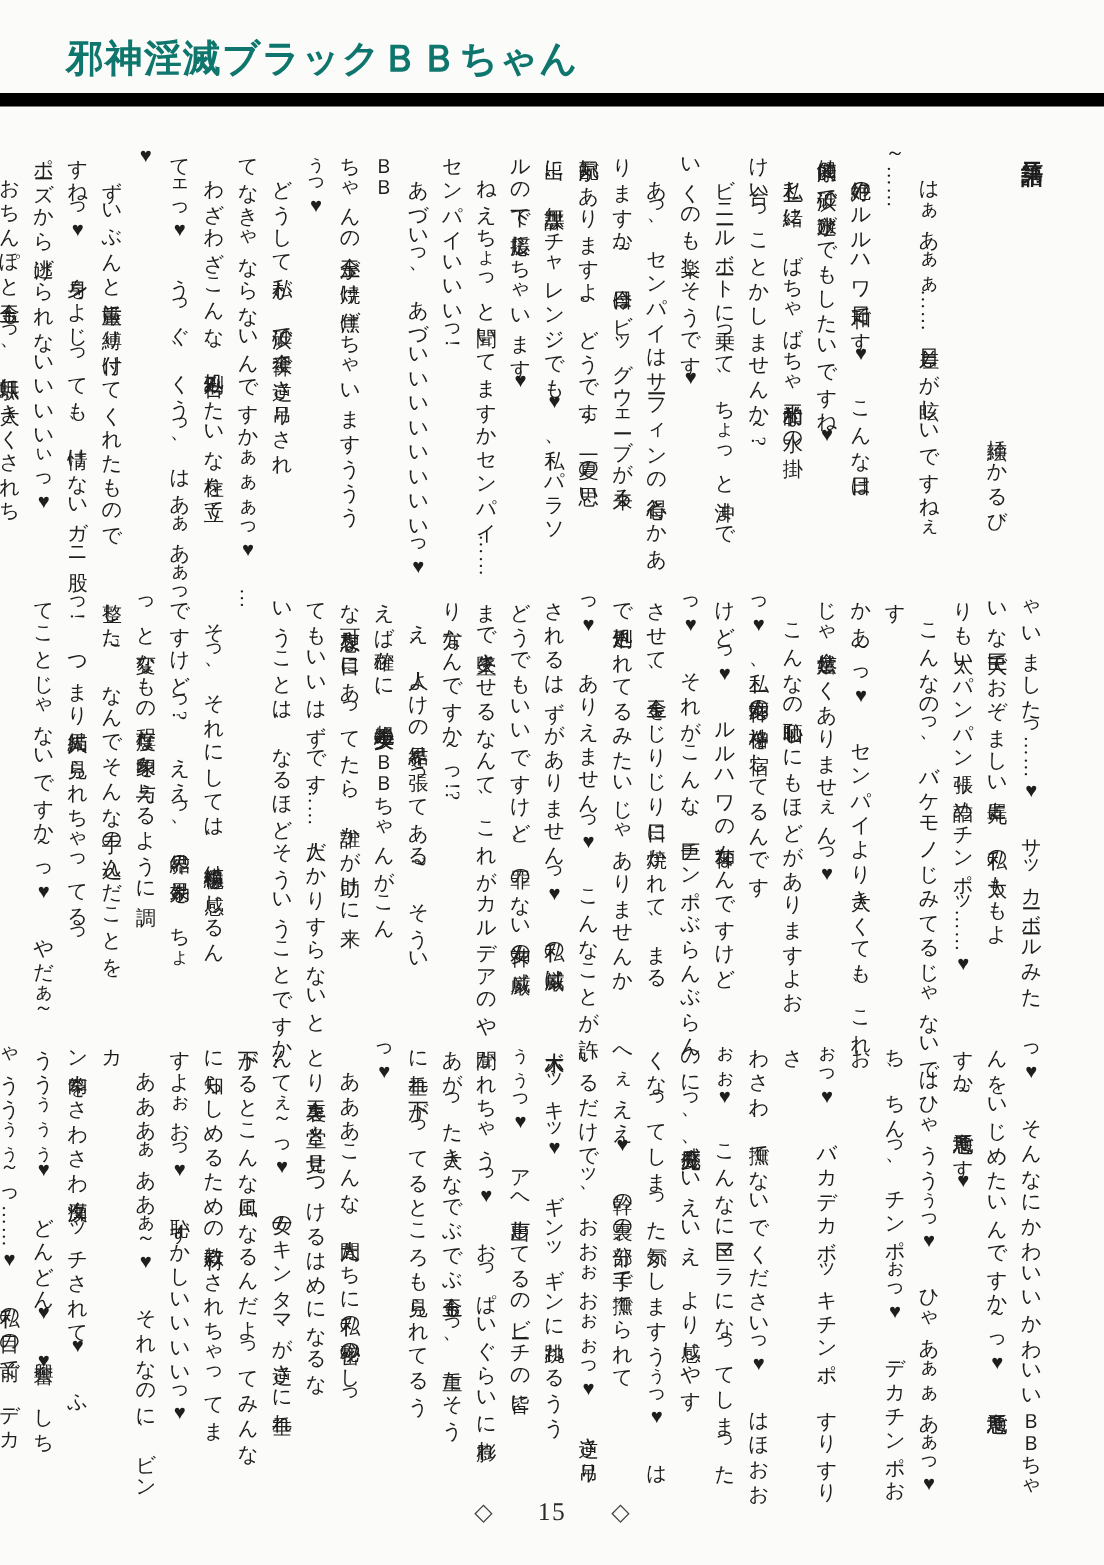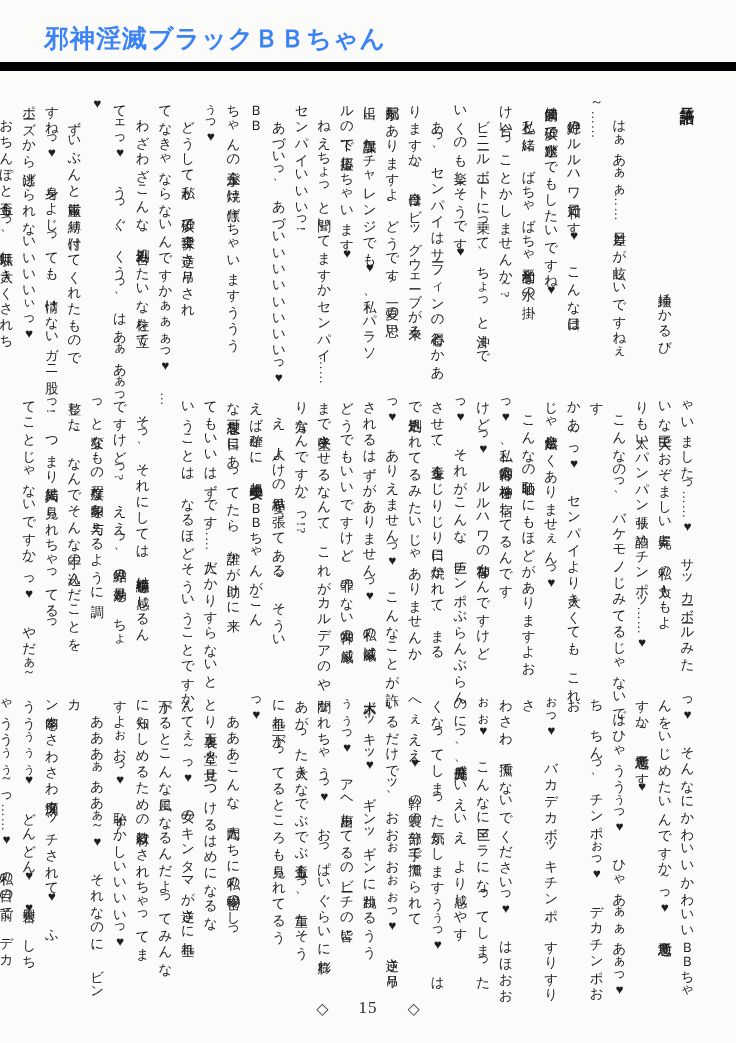--- a/index.html
+++ b/index.html
@@ -15,21 +15,21 @@
     color: #1e1e1e;
     overflow: hidden;
   }
   .page-title {
     position: absolute;
     left: 44px;
     top: 22px;
     font-size: 25px;
     font-weight: 700;
     letter-spacing: 1px;
-    color: #3b82f6;
+    color: #0f766e;
     white-space: nowrap;
   }
   .title-rule {
     position: absolute;
     left: 0;
     top: 62px;
     width: 736px;
     height: 9px;
     background: #000;
   }

